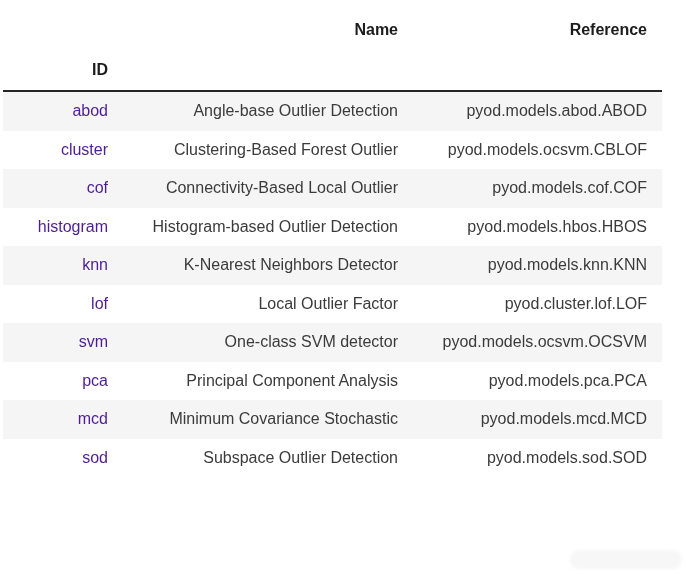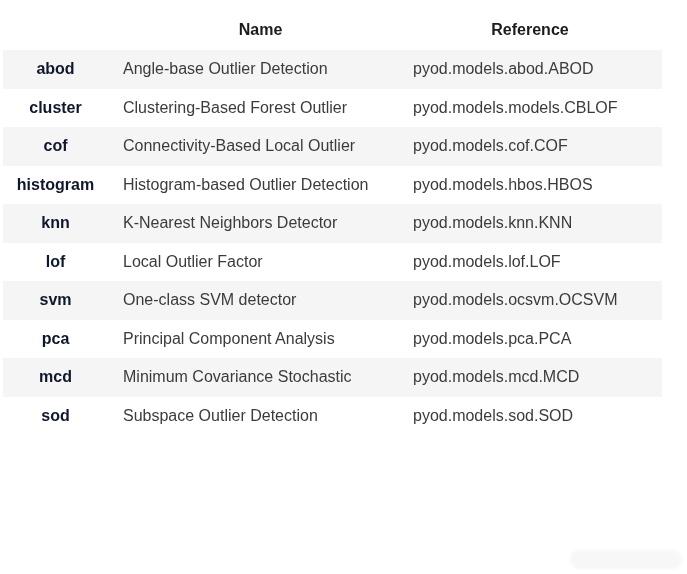--- a/index.html
+++ b/index.html
@@ -16,34 +16,35 @@
     table-layout: fixed;
     width: 659px;
     margin: 10px 0 0 3px;
     font-size: 16px;
     color: #3b3b3b;
   }
   col.c-id   { width: 120px; }
   col.c-name { width: 290px; }
   col.c-ref  { width: 249px; }
   th, td {
+    text-align: right;
     white-space: nowrap;
     overflow: hidden;
     padding: 9px 15px 9px 0;
     line-height: 20.5px;
     font-weight: normal;
   }
   thead th {
     font-weight: bold;
     color: #1c1c1c;
     padding: 10px 15px 10px 0;
     line-height: 20px;
   }
   thead tr.index-name-row th { border-bottom: 2px solid #262626; }
-  tbody th { font-weight: bold; color: #0f172a; }
+  tbody th { font-weight: normal; color: #4c1d95; }
   tbody tr:nth-child(odd) { background: #f5f5f5; }
   .artifact {
     position: absolute;
     left: 570px; top: 550px;
     width: 112px; height: 19px;
     background: #f4f4f4;
     border-radius: 9px;
     filter: blur(1.5px);
     opacity: 0.7;
   }
@@ -56,51 +57,56 @@
     <col class="c-id">
     <col class="c-name">
     <col class="c-ref">
   </colgroup>
   <thead>
     <tr>
       <th></th>
       <th>Name</th>
       <th>Reference</th>
     </tr>
+    <tr class="index-name-row">
+      <th>ID</th>
+      <th></th>
+      <th></th>
+    </tr>
   </thead>
   <tbody>
       <tr>
         <th>abod</th>
         <td>Angle-base Outlier Detection</td>
         <td>pyod.models.abod.ABOD</td>
       </tr>
       <tr>
         <th>cluster</th>
         <td>Clustering-Based Forest Outlier</td>
-        <td>pyod.models.models.CBLOF</td>
+        <td>pyod.models.ocsvm.CBLOF</td>
       </tr>
       <tr>
         <th>cof</th>
         <td>Connectivity-Based Local Outlier</td>
         <td>pyod.models.cof.COF</td>
       </tr>
       <tr>
         <th>histogram</th>
         <td>Histogram-based Outlier Detection</td>
         <td>pyod.models.hbos.HBOS</td>
       </tr>
       <tr>
         <th>knn</th>
         <td>K-Nearest Neighbors Detector</td>
         <td>pyod.models.knn.KNN</td>
       </tr>
       <tr>
         <th>lof</th>
         <td>Local Outlier Factor</td>
-        <td>pyod.models.lof.LOF</td>
+        <td>pyod.cluster.lof.LOF</td>
       </tr>
       <tr>
         <th>svm</th>
         <td>One-class SVM detector</td>
         <td>pyod.models.ocsvm.OCSVM</td>
       </tr>
       <tr>
         <th>pca</th>
         <td>Principal Component Analysis</td>
         <td>pyod.models.pca.PCA</td>

